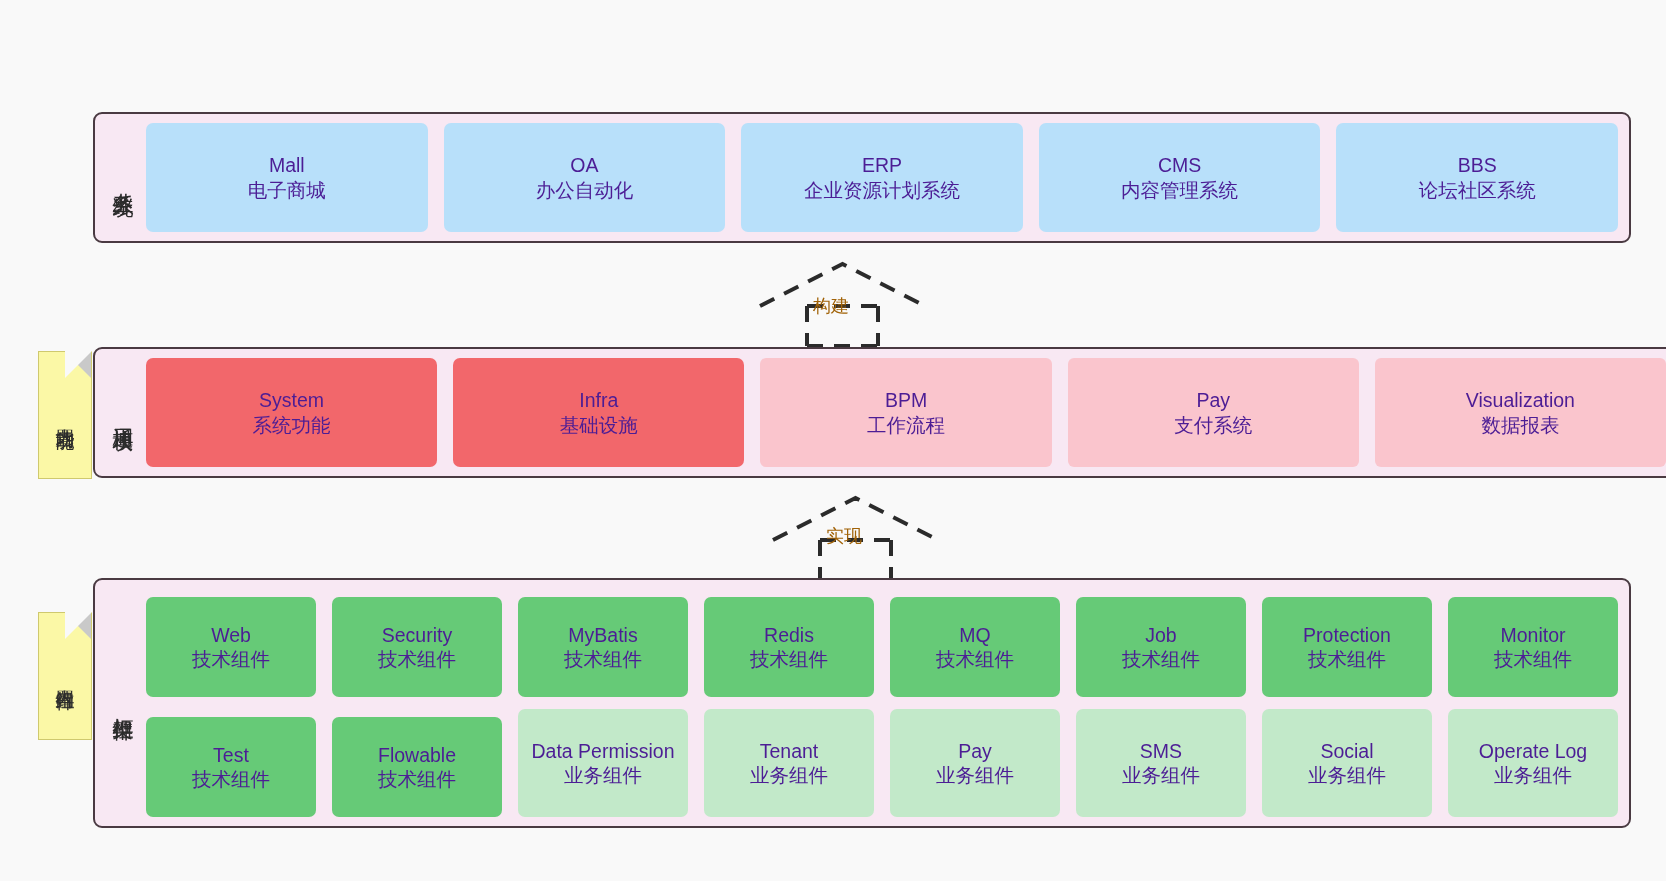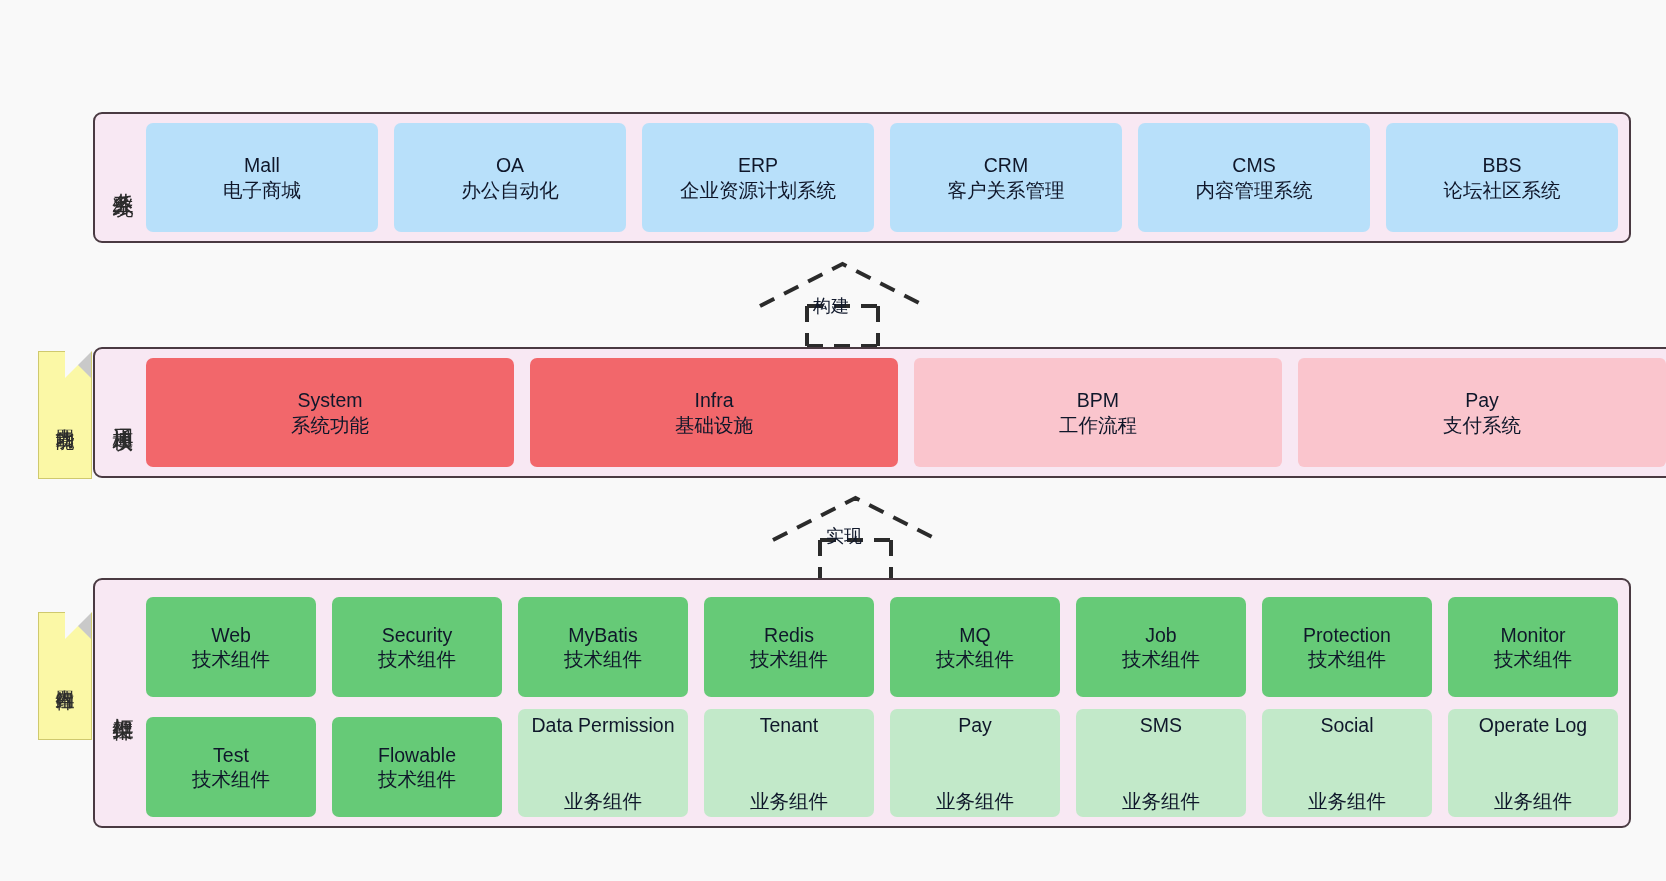--- a/index.html
+++ b/index.html
@@ -61,39 +61,39 @@
     flex: 1 1 0;
     box-sizing: border-box;
     border-radius: 7px;
     display: flex;
     flex-direction: column;
     align-items: center;
     justify-content: center;
     text-align: center;
     line-height: 1.24;
     padding: 4px 6px;
-    color: #0f172a;
+    color: #4c1d95;
     user-select: none;
   }
   .node .en {
     font-size: 19.5px;
     white-space: nowrap;
   }
   .node .cn {
     font-size: 19.5px;
     white-space: nowrap;
   }
   .node.wrap .en { white-space: normal; }
 
   
   .blue       { background: #b8e0fa; }
   .red        { background: #f2676b; }
   .pink       { background: #fac5cd; border-radius: 6px; }
   .green      { background: #66ca77; margin-top: 8px; }
-  .lightgreen { background: #c2e9c9; justify-content: space-between; }
+  .lightgreen { background: #c2e9c9; }
 
   
   #layer-business {
     left: 93px; top: 112px; width: 1538px; height: 131px;
   }
   #layer-common {
     left: 93px; top: 347px; width: 1586px; height: 131px;
   }
   #layer-framework {
     left: 93px; top: 578px; width: 1538px; height: 250px;
@@ -141,21 +141,21 @@
   }
 
   
   .gen-arrow {
     position: absolute;
   }
   .gen-arrow svg { display: block; }
   .gen-label {
     position: absolute;
     font-size: 18px;
-    color: #0f172a;
+    color: #a16207;
     background: transparent;
     white-space: nowrap;
     user-select: none;
   }
   #arrow-build  { left: 755px; top: 258px; }
   #arrow-build .gen-label  { left: 58px; top: 36px; }
   #arrow-impl   { left: 768px; top: 492px; }
   #arrow-impl .gen-label   { left: 58px; top: 32px; }
 </style>
 </head>
@@ -169,24 +169,20 @@
         <span class="en">Mall</span>
         <span class="cn">电子商城</span>
       </div>
       <div class="node blue">
         <span class="en">OA</span>
         <span class="cn">办公自动化</span>
       </div>
       <div class="node blue">
         <span class="en">ERP</span>
         <span class="cn">企业资源计划系统</span>
-      </div>
-      <div class="node blue">
-        <span class="en">CRM</span>
-        <span class="cn">客户关系管理</span>
       </div>
       <div class="node blue">
         <span class="en">CMS</span>
         <span class="cn">内容管理系统</span>
       </div>
       <div class="node blue">
         <span class="en">BBS</span>
         <span class="cn">论坛社区系统</span>
       </div>
     </div>
@@ -217,20 +213,24 @@
         <span class="cn">基础设施</span>
       </div>
       <div class="node pink">
         <span class="en">BPM</span>
         <span class="cn">工作流程</span>
       </div>
       <div class="node pink">
         <span class="en">Pay</span>
         <span class="cn">支付系统</span>
       </div>
+      <div class="node pink">
+        <span class="en">Visualization</span>
+        <span class="cn">数据报表</span>
+      </div>
     </div>
   </div>
 </div>
 
 <div class="gen-arrow" id="arrow-impl">
   <svg width="175" height="90" viewBox="0 0 175 90">
     <path d="M 5 48 L 87.5 6 L 170 48" fill="none" stroke="#2b2b2b" stroke-width="4" stroke-dasharray="16,11" stroke-linecap="butt"></path>
     <path d="M 52 48 L 123 48" fill="none" stroke="#2b2b2b" stroke-width="4" stroke-dasharray="16,11" stroke-linecap="butt"></path>
     <path d="M 52 48 L 52 88" fill="none" stroke="#2b2b2b" stroke-width="4" stroke-dasharray="16,11" stroke-linecap="butt"></path>
     <path d="M 123 48 L 123 88" fill="none" stroke="#2b2b2b" stroke-width="4" stroke-dasharray="16,11" stroke-linecap="butt"></path>

